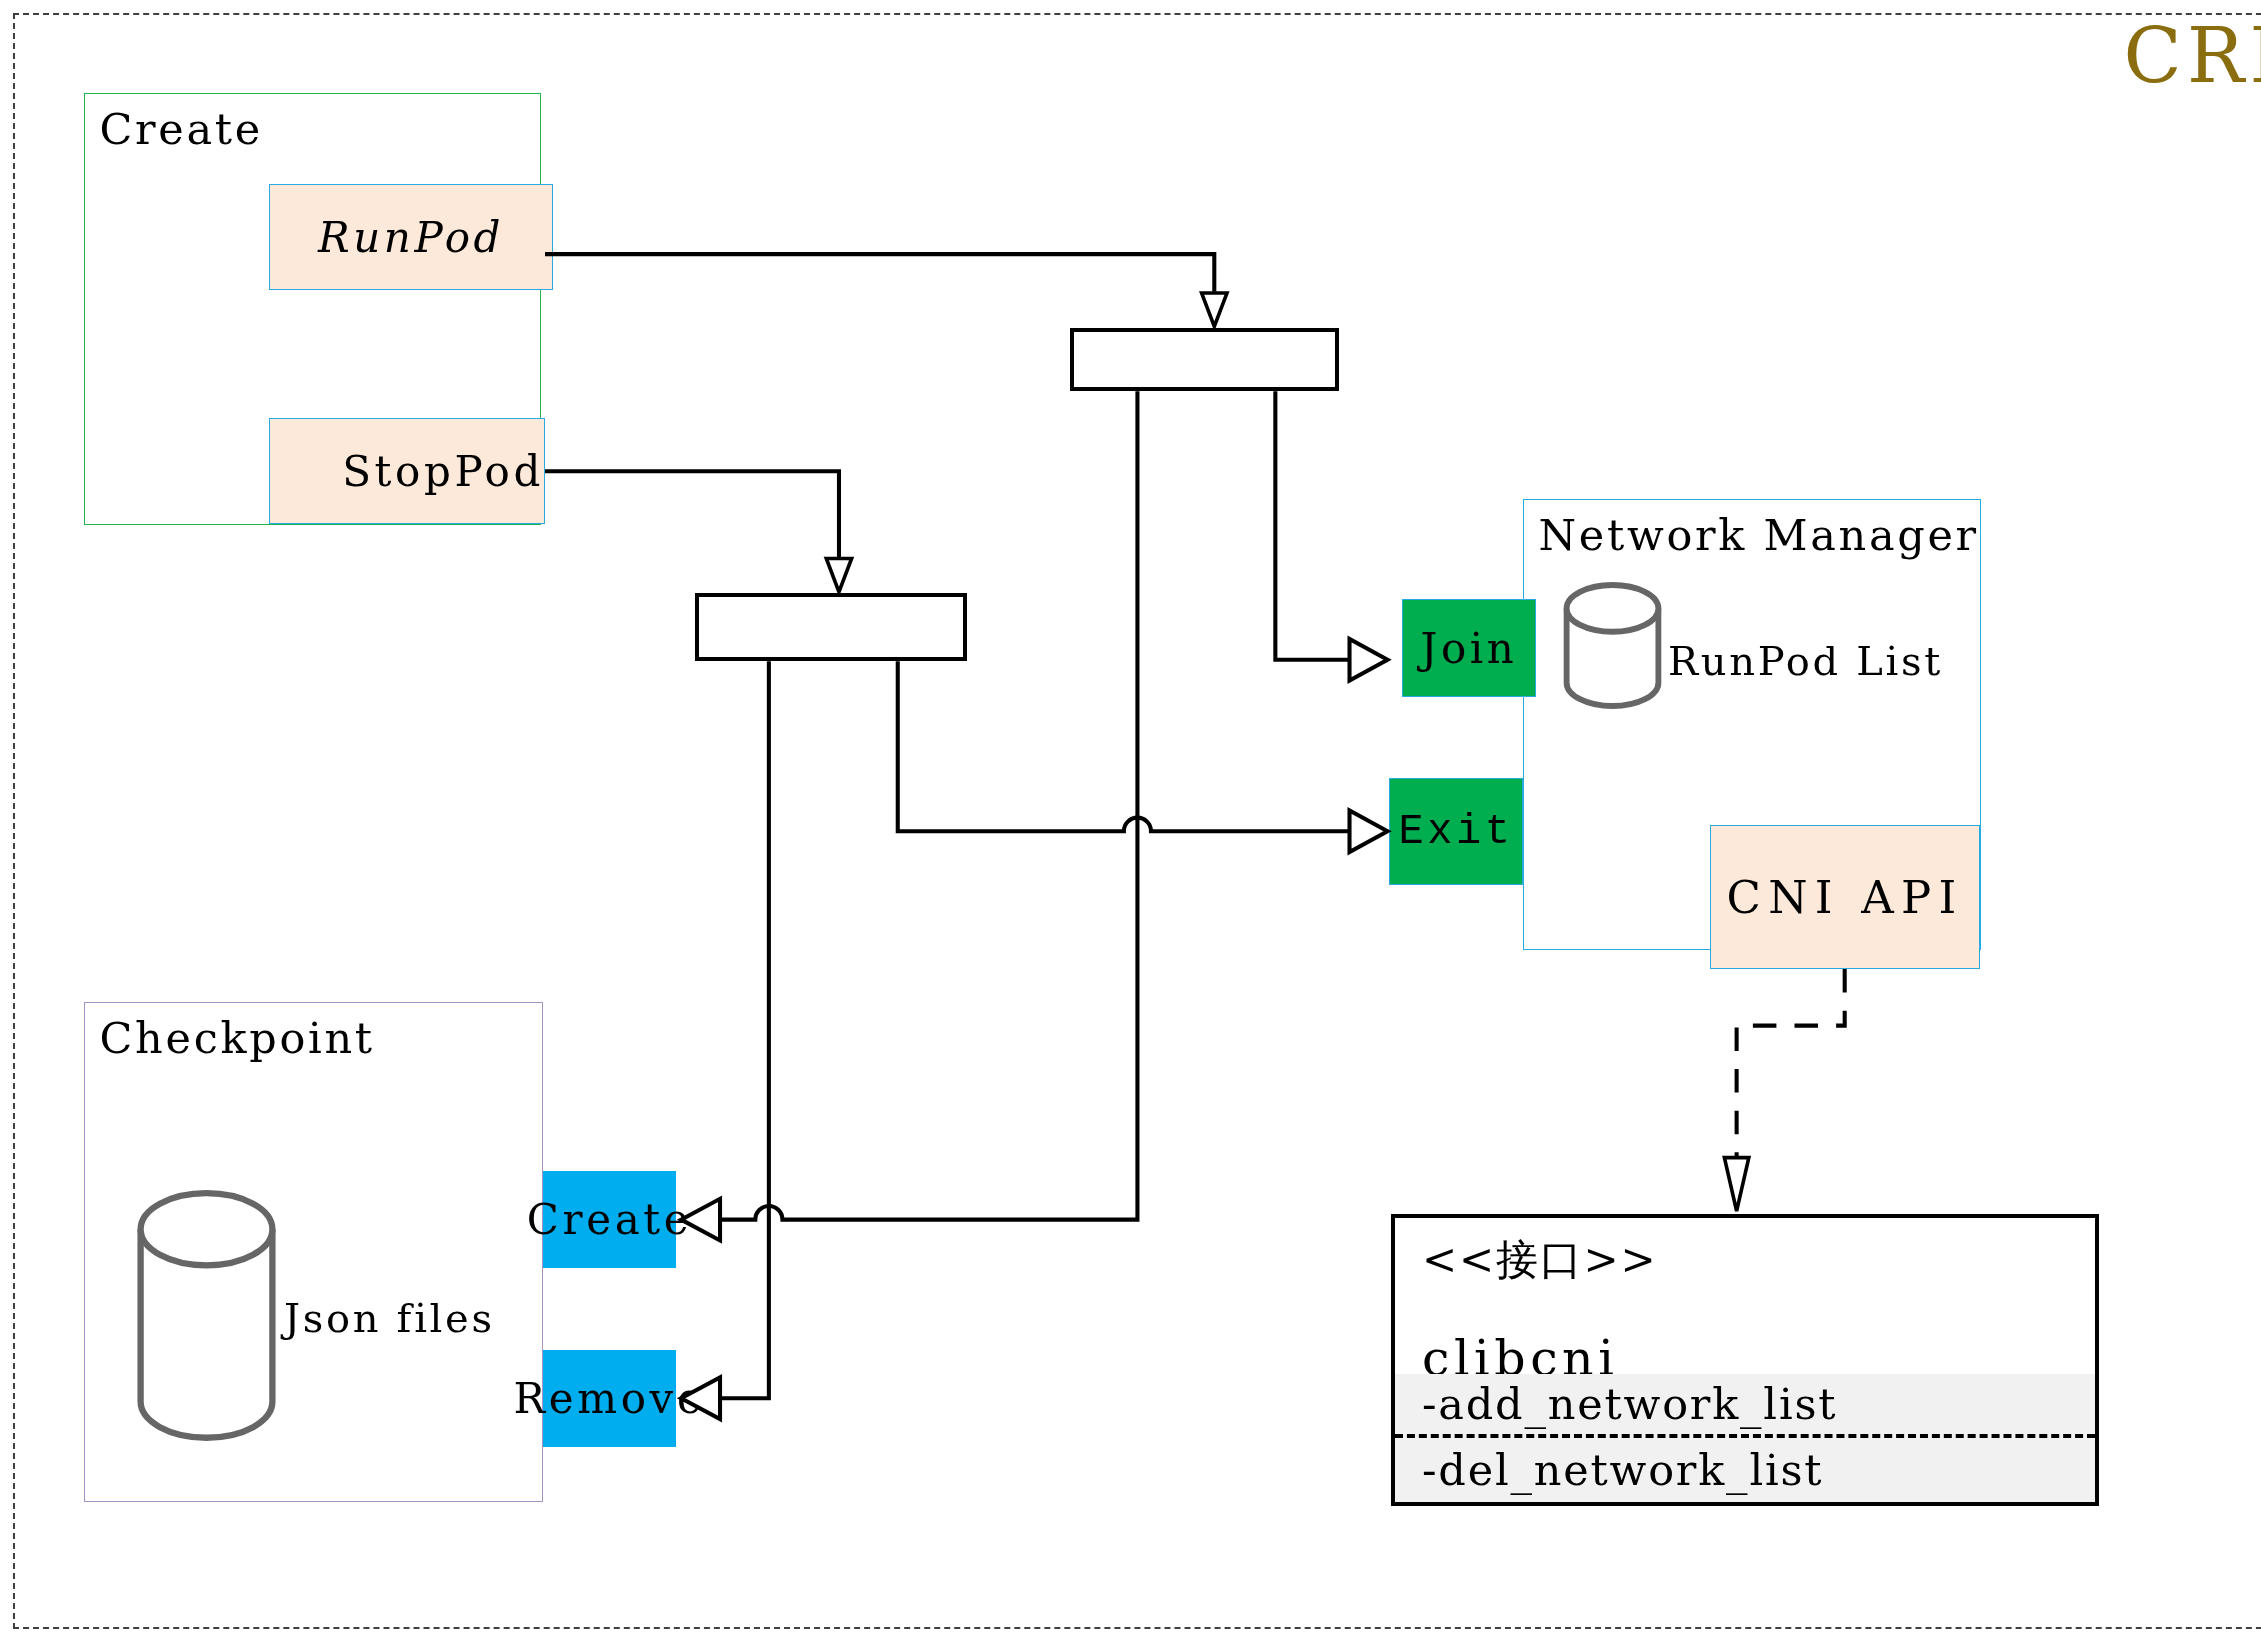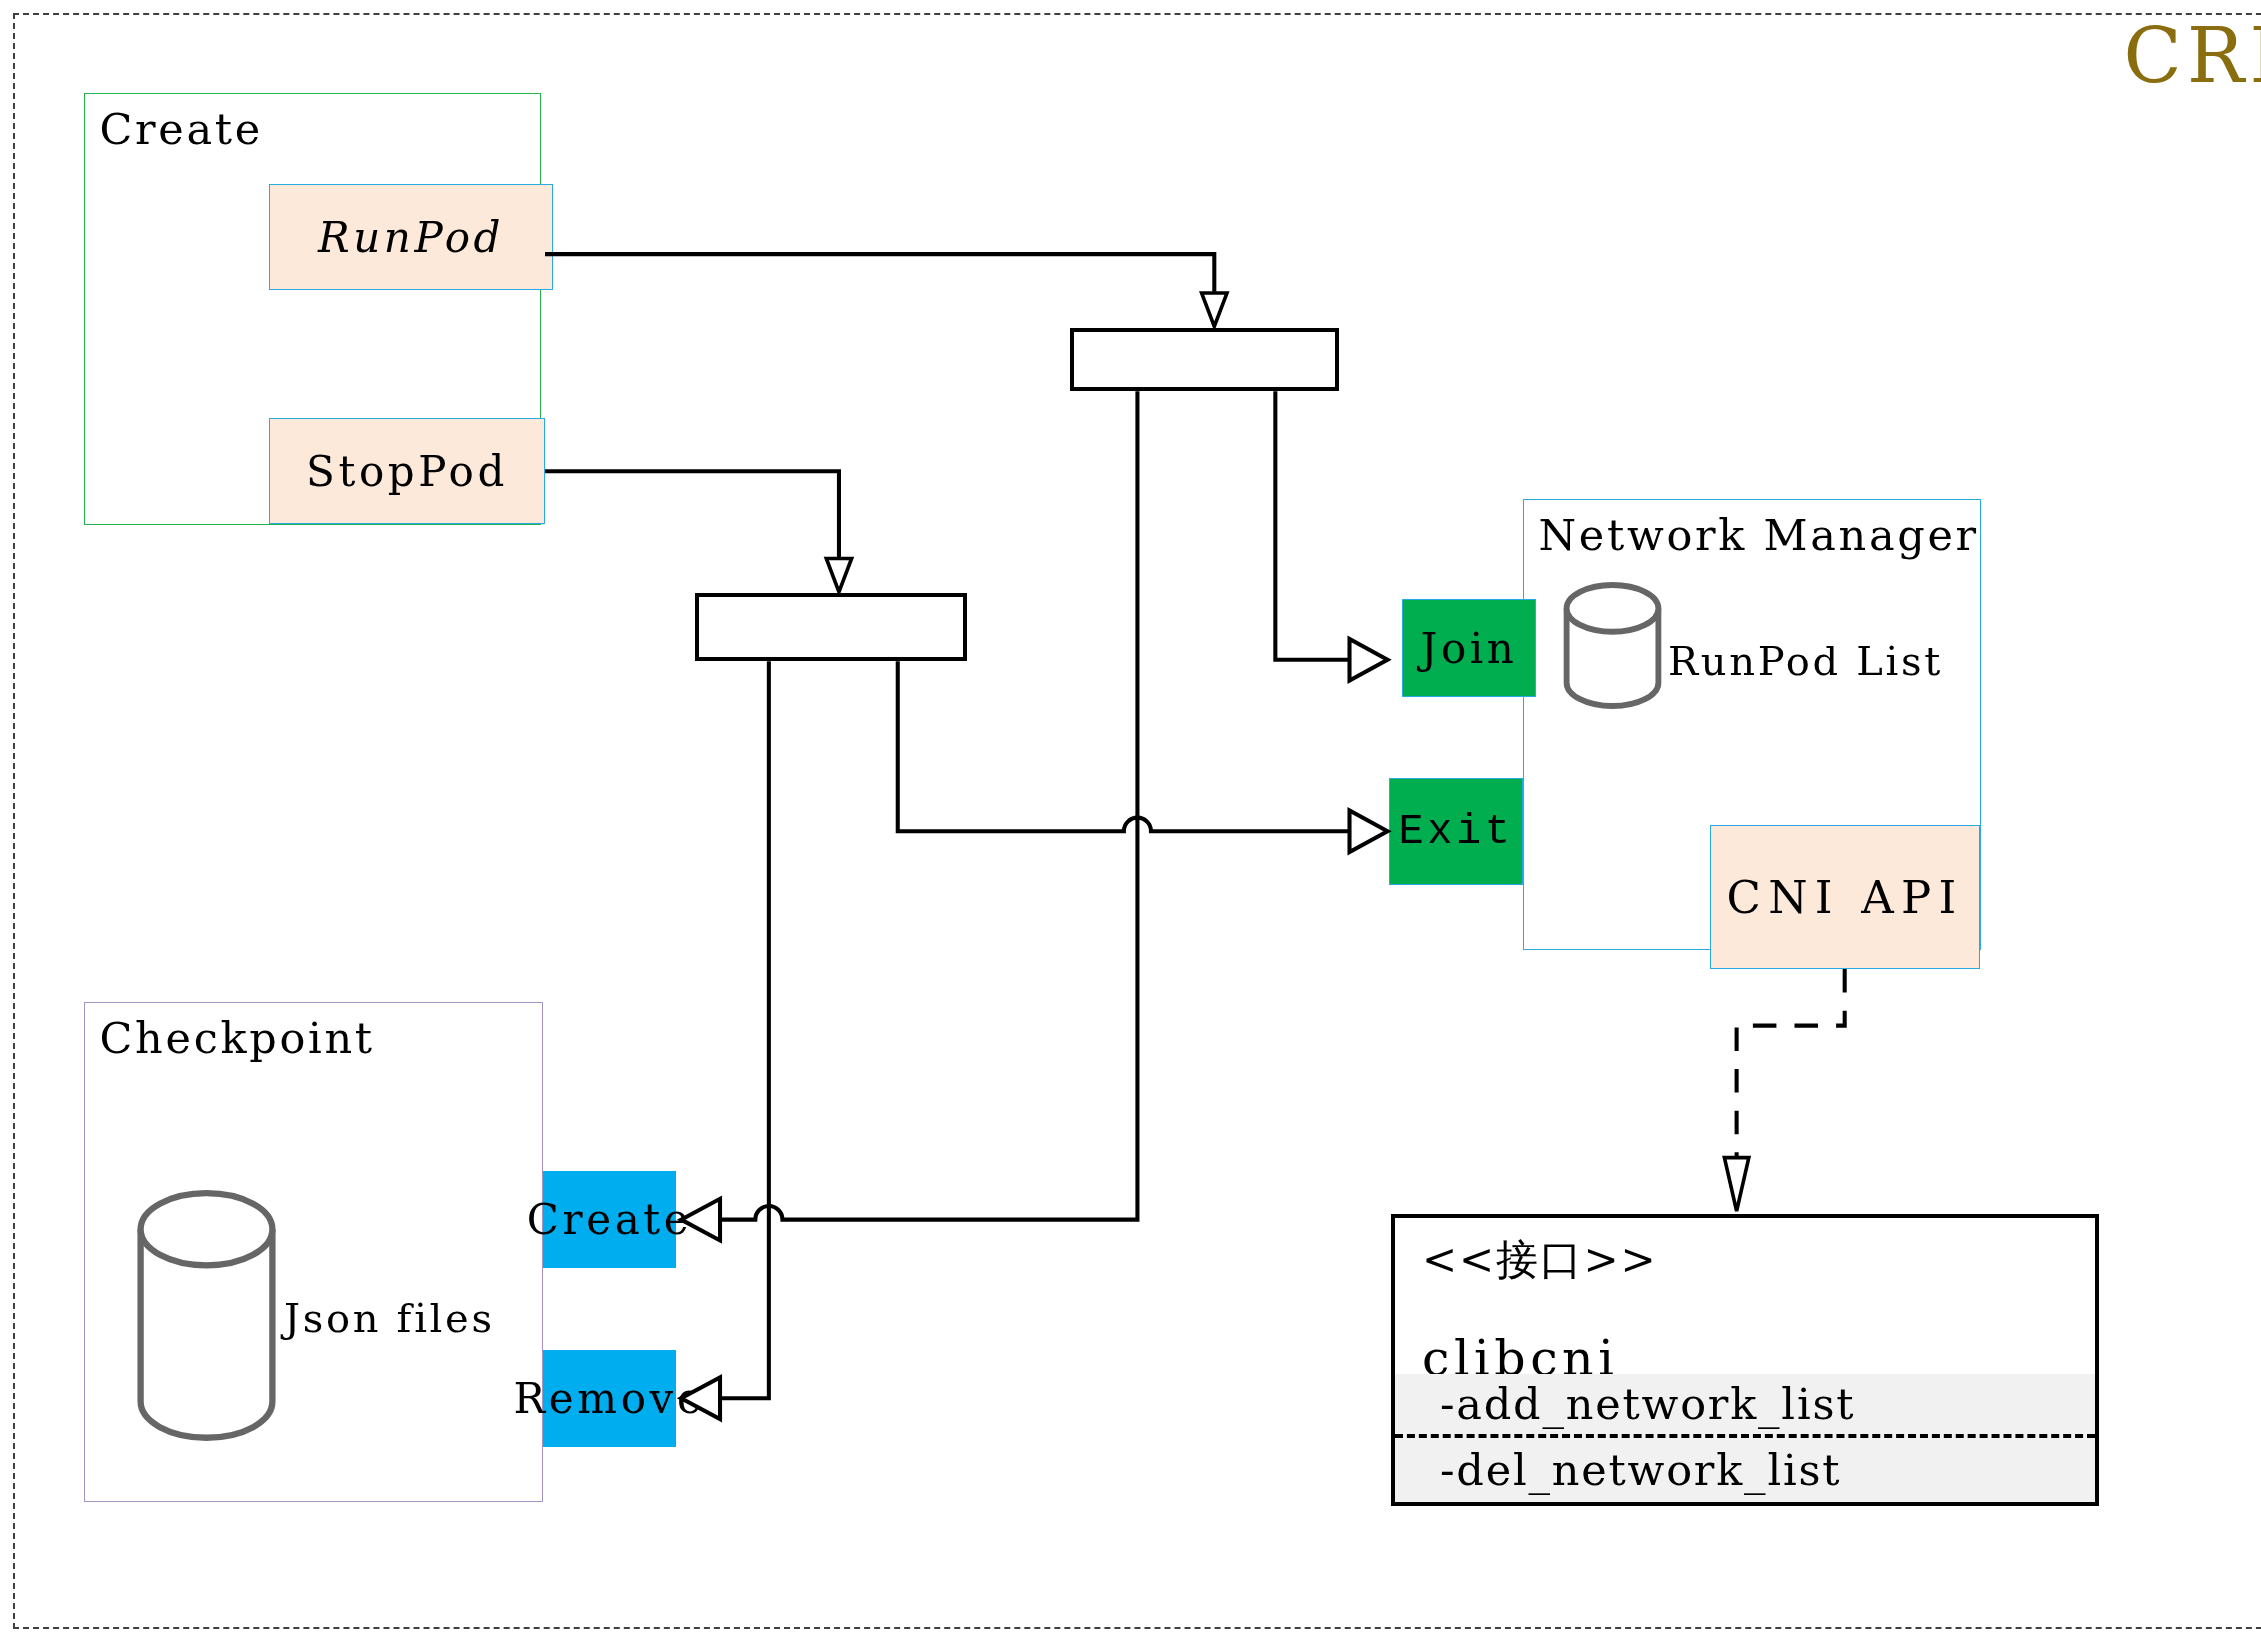--- a/index.html
+++ b/index.html
@@ -11,21 +11,21 @@
          color:#8a6d0e;line-height:1;}
   .group-box{position:absolute;background:#fff;box-sizing:border-box;}
   .group-title{position:absolute;left:14.5px;top:10px;font-size:43px;letter-spacing:2.7px;white-space:nowrap;}
   .runtime{left:84px;top:93px;width:457px;height:432px;border:1.8px solid #22b14c;}
   .checkpoint{left:84px;top:1002px;width:459px;height:500px;border:1.8px solid #a493c4;}
   .netmgr{left:1523px;top:499px;width:458px;height:451px;border:1.8px solid #29abe2;}
   .port{position:absolute;box-sizing:border-box;display:flex;align-items:center;justify-content:center;
         font-size:42px;letter-spacing:3.6px;white-space:nowrap;}
   .peach{background:#fce9da;border:1.8px solid #29abe2;}
   .runpod{left:269px;top:184px;width:284px;height:106px;font-style:italic;}
-  .stoppod{left:269px;top:418px;width:276px;height:106px;}
+  .stoppod{left:269px;top:418px;width:276px;height:106px;justify-content:flex-end;}
   .cniapi{left:1710px;top:825px;width:270px;height:144px;font-size:45px;letter-spacing:7.2px;}
   .green-btn{background:#00ad4f;border:1.4px solid #29abe2;}
   .join{left:1389px;top:599px;width:134px;height:98px;margin-left:13px;}
   .exit{left:1389px;top:778px;width:134px;height:107px;font-family:Liberation Mono, monospace;}
   .cyan-btn{background:#00aeef;border:none;}
   .create{left:543px;top:1171px;width:133px;height:97px;}
   .remove{left:543px;top:1350px;width:133px;height:97px;}
   .proc-box{position:absolute;background:#fff;border:4.5px solid #000;box-sizing:border-box;}
   .proc1{left:1070px;top:328px;width:269px;height:63px;}
   .proc2{left:695px;top:593px;width:272px;height:68px;}
@@ -33,21 +33,21 @@
   .nm-db{position:absolute;left:1563px;top:581px;}
   .cp-db{position:absolute;left:137px;top:1189px;}
   .clibcni{position:absolute;left:1391px;top:1214px;width:708px;height:292px;
            border:4.1px solid #000;box-sizing:border-box;background:#fff;}
   .clib-head{position:absolute;left:0;top:0;right:0;height:180px;border-bottom:4.5px solid #000;
            box-sizing:border-box;background:#fff;}
   .clib-stereo{position:absolute;left:27px;top:13.6px;font-size:42px;letter-spacing:1.8px;}
   .clib-name{position:absolute;left:27px;top:84px;font-size:49px;letter-spacing:4.5px;margin-top:28px;}
   .clib-attrs{position:absolute;left:0;top:156px;right:0;bottom:0;background:#f1f1f1;}
   .clib-attr{box-sizing:border-box;height:50%;display:flex;align-items:center;
-           padding-left:45px;font-size:43px;letter-spacing:1.8px;}
+           padding-left:27px;font-size:43px;letter-spacing:1.8px;}
   .clib-attr.first{border-bottom:4.1px dashed #000;}
   svg.connectors{position:absolute;left:0;top:0;pointer-events:none;}
 </style>
 </head>
 <body>
 
 <div class="stage">
 
   <div class="page-border"></div>
 

